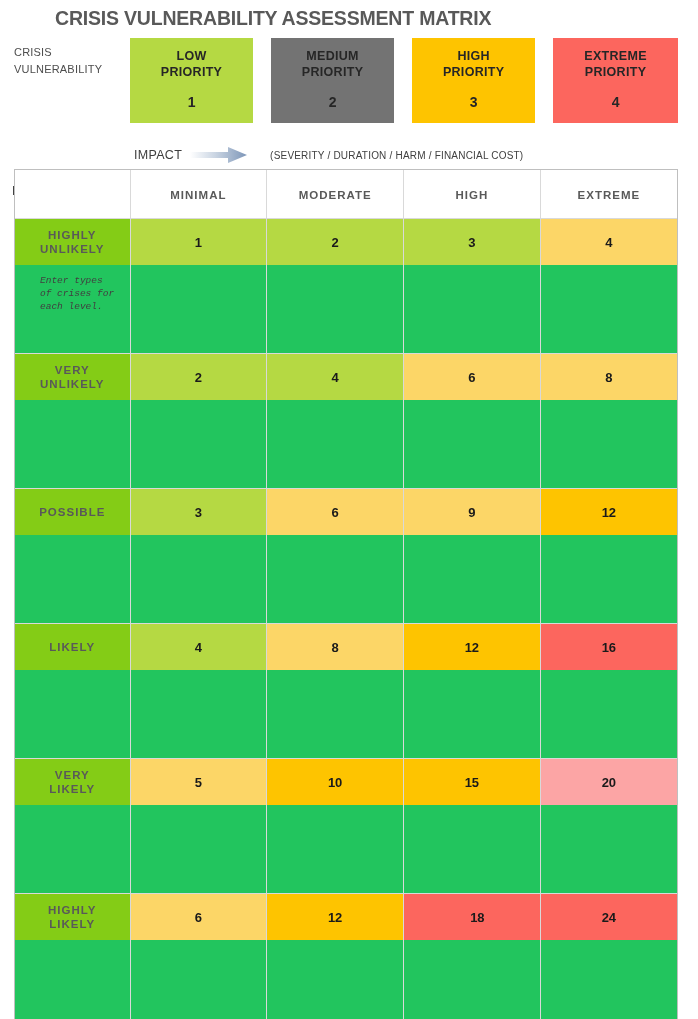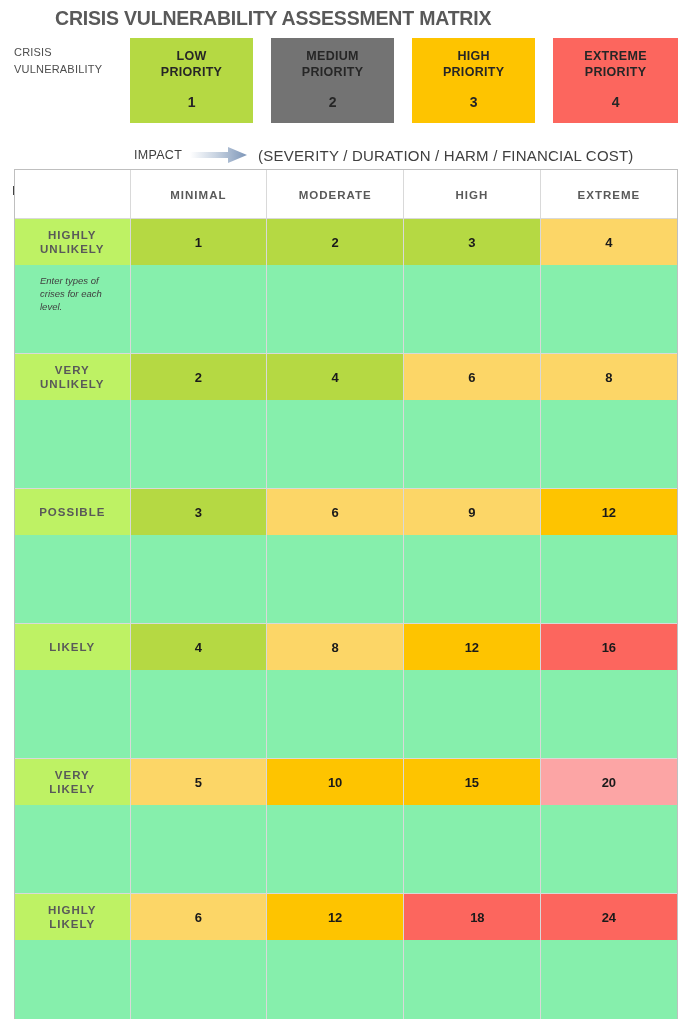--- a/index.html
+++ b/index.html
@@ -91,24 +91,24 @@
     color: #3d3d3d;
     letter-spacing: 0.3px;
   }
   .arrow-right {
     width: 58px;
     height: 18px;
     margin-left: 8px;
     display: block;
   }
   .impact-note {
-    font-size: 15px;
+    font-size: 10px;
     color: #404040;
     letter-spacing: 0.2px;
-    margin-left: 10px;
+    margin-left: 22px;
     white-space: nowrap;
   }
   .likelihood-wrap {
     position: absolute;
     left: 12px;
     top: 182px;
     display: flex;
     align-items: flex-start;
   }
   .likelihood-label {
@@ -161,45 +161,46 @@
 
   
   .score-row td {
     height: 44px;
     text-align: center;
     vertical-align: middle;
     border-right: 1px solid #d9d9d9;
   }
   .score-row td:last-child { border-right: none; }
   .score-row .rowlabel {
-    background: #bef264;
+    background: #84cc16;
     border-right: 1px solid #d9d9d9;
   }
   .rowlabel-text {
     font-size: 11.5px;
     font-weight: bold;
     color: #595959;
     letter-spacing: 1px;
     line-height: 14.5px;
     text-align: center;
     white-space: pre-line;
   }
   .score-val {
     font-size: 13px;
     font-weight: bold;
     color: #1a1a1a;
   }
 
   
   .fill-row td {
     height: 86px;
-    background: #86efac;
+    background: #22c55e;
     border-right: 1px solid #d9d9d9;
     border-bottom: 1px solid #d9d9d9;
     vertical-align: top;
+    font-family: Liberation Mono, monospace;
   }
   .fill-row td:last-child { border-right: none; }
   .fill-row.last td { border-bottom: none; }
   .note {
     font-size: 9.5px;
     font-style: italic;
     color: #404040;
     line-height: 13px;
     padding: 8px 14px 0 24px;
     text-align: left;

